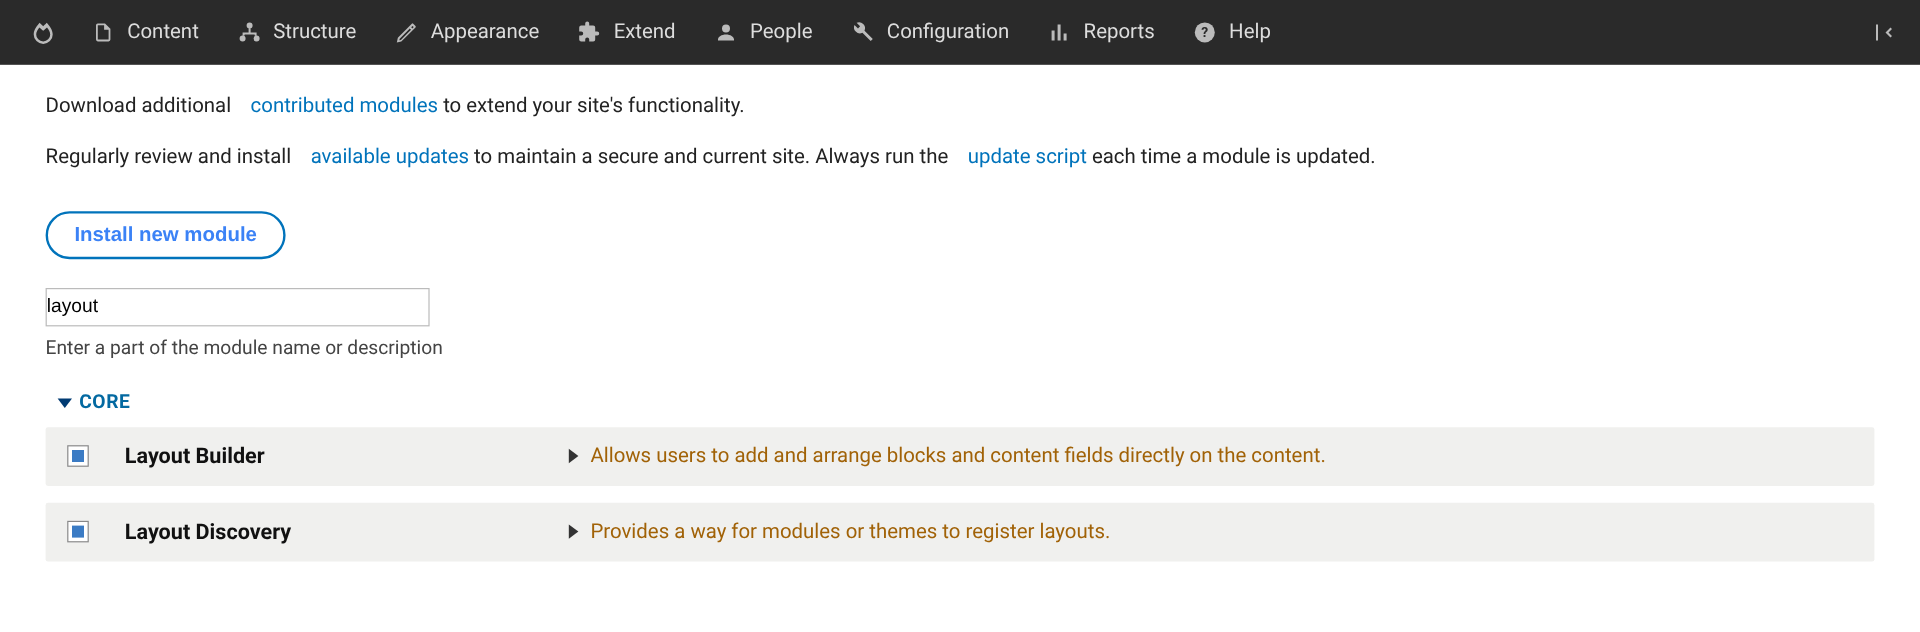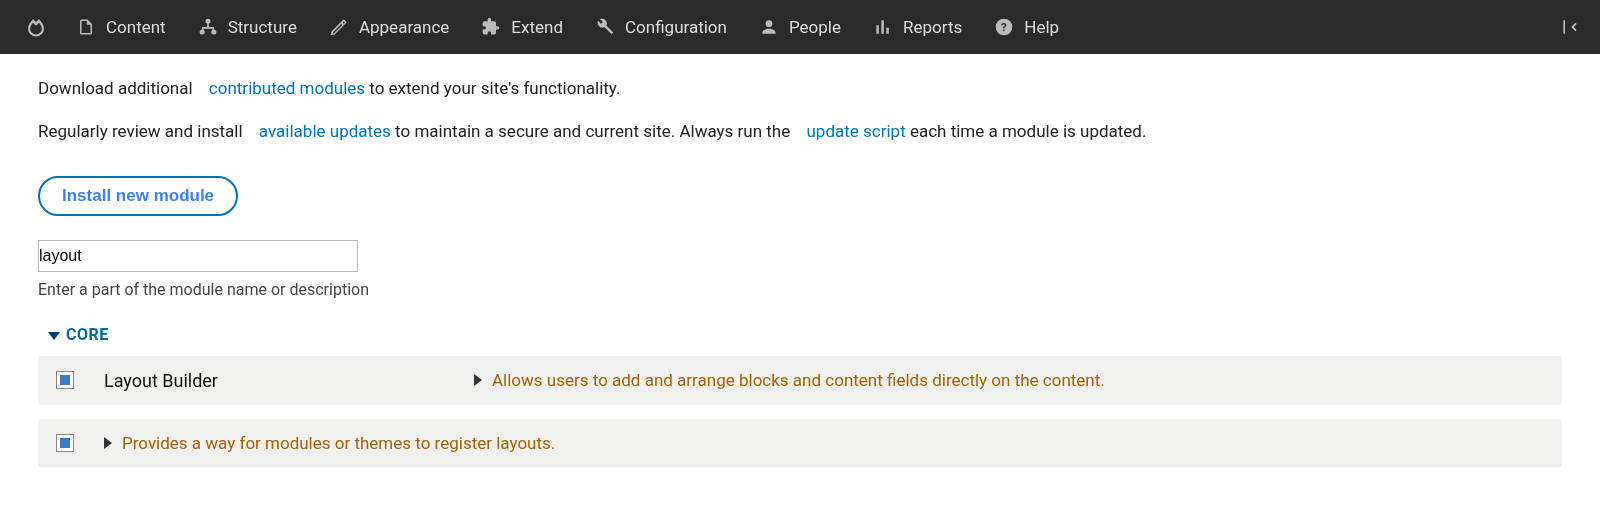--- a/index.html
+++ b/index.html
@@ -89,21 +89,21 @@
       align-items: center;
       justify-content: center;
       margin-right: 30px;
       cursor: pointer;
     }
     .module-checkbox .inner {
       width: 10px; height: 10px;
       background: #3b7bc4;
     }
     .module-name {
-      font-weight: 400;
+      font-weight: 700;
       font-size: 18px;
       color: #111;
       width: 370px;
     }
     .module-desc {
       display: flex;
       align-items: center;
       gap: 10px;
       color: #a16207;
       font-size: 17px;
@@ -161,33 +161,33 @@
       <svg viewBox="0 0 24 24" width="20" height="20">
           <path d="M20 11h-2V7a2 2 0 00-2-2h-4V3a2 2 0 10-4 0v2H4a2 2 0 00-2 2v4h2a2 2 0 110 4H2v4a2 2 0 002 2h4v-2a2 2 0 114 0v2h4a2 2 0 002-2v-4h2a2 2 0 100-4z"></path>
         </svg>
     </span>
     <span>Extend</span>
   </div>
 
   <div class="toolbar-item">
     <span class="toolbar-icon">
       <svg viewBox="0 0 24 24" width="20" height="20">
+          <path d="M12 12a4 4 0 100-8 4 4 0 000 8zm0 2c-4.4 0-8 2.2-8 5v1h16v-1c0-2.8-3.6-5-8-5z"></path>
+        </svg>
+    </span>
+    <span>People</span>
+  </div>
+
+  <div class="toolbar-item">
+    <span class="toolbar-icon">
+      <svg viewBox="0 0 24 24" width="20" height="20">
           <path d="M22 18.6l-8.3-8.3a6 6 0 00-7.9-7.9l3.5 3.5-2.1 2.1L3.7 4.5a6 6 0 007.9 7.9l8.3 8.3 2.1-2.1z"></path>
         </svg>
     </span>
     <span>Configuration</span>
-  </div>
-
-  <div class="toolbar-item">
-    <span class="toolbar-icon">
-      <svg viewBox="0 0 24 24" width="20" height="20">
-          <path d="M12 12a4 4 0 100-8 4 4 0 000 8zm0 2c-4.4 0-8 2.2-8 5v1h16v-1c0-2.8-3.6-5-8-5z"></path>
-        </svg>
-    </span>
-    <span>People</span>
   </div>
 
   <div class="toolbar-item">
     <span class="toolbar-icon">
       <svg viewBox="0 0 24 24" width="20" height="20">
           <path d="M4 20h3V10H4v10zm6 0h3V4h-3v16zm6 0h3v-7h-3v7z"></path>
         </svg>
     </span>
     <span>Reports</span>
   </div>
@@ -240,19 +240,20 @@
     <span class="module-desc">
       <span class="caret-right"></span>
       <span>Allows users to add and arrange blocks and content fields directly on the content.</span>
     </span>
   </div>
 
   <div class="module-row">
     <span class="module-checkbox">
         <span class="inner"></span>
       </span>
+    <span class="module-name">Layout Discovery</span>
     <span class="module-desc">
       <span class="caret-right"></span>
       <span>Provides a way for modules or themes to register layouts.</span>
     </span>
   </div>
 
 </div>
 
 </body></html>

